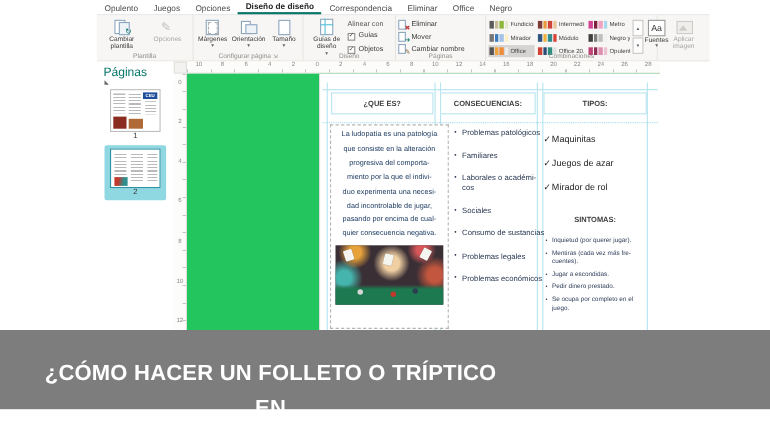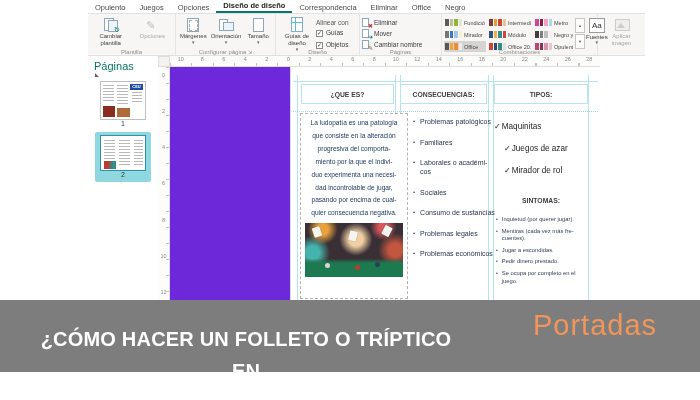--- a/index.html
+++ b/index.html
@@ -67,21 +67,21 @@
           background-image:repeating-linear-gradient(to bottom,#c4c4c4 0 1px,transparent 1px 16px);
           background-size:3px 100%;background-position:right 0;background-repeat:no-repeat;
           display:flex;flex-direction:column;justify-content:space-between;padding:6px 0;box-sizing:border-box;}
   .vruler span{font-size:5.5px;color:#8a8a8a;text-align:center;line-height:5px;}
   .canvascol{width:430px;display:flex;flex-direction:column;}
   .hruler{height:11px;background:#fcfcfb;border-bottom:1px solid #e0deda;box-sizing:border-box;
           background-image:repeating-linear-gradient(to right,#c4c4c4 0 1px,transparent 1px 21.5px);
           background-size:100% 3px;background-position:0 bottom;background-repeat:no-repeat;
           display:flex;align-items:flex-start;}
   .hruler span{flex:1;font-size:5.5px;color:#8a8a8a;text-align:center;line-height:7px;}
-  .pagearea{position:relative;flex:1;background:#6d28d9;overflow:hidden;}
+  .pagearea{position:relative;flex:1;background:#22c55e;overflow:hidden;}
   .page{position:absolute;left:120px;top:0;width:309px;height:234px;background:#fff;border-left:1px solid #dcdcdc;}
   .vg{position:absolute;top:8px;bottom:0;width:1px;background:#b5e4ef;}
   .hgl{position:absolute;left:2px;right:2px;height:1px;background:#b5e4ef;}
   .hgl.dot{background:none;border-top:1px dotted #9fdcea;}
   .hdrbox{position:absolute;top:17px;height:20px;border:1px solid #b8e4ee;box-sizing:border-box;
           display:flex;align-items:center;justify-content:center;font-size:6.8px;font-weight:bold;color:#3d3d3d;background:#fff;}
   .col1box{position:absolute;left:9px;top:46px;width:108px;height:186px;border:1px dashed #b5b5b5;
            box-sizing:border-box;padding:3px 2px;background:#fff;}
   .para{font-size:6.6px;line-height:12.9px;color:#17365d;text-align:center;white-space:pre-line;}
   .photo{width:98px;height:54px;margin:3px auto 0;position:relative;overflow:hidden;
@@ -95,21 +95,21 @@
            #3a2f35;}
   .card{position:absolute;width:8px;height:10px;background:#f4f4f0;border-radius:1px;box-shadow:0 0 1px #0006;}
   .chip{position:absolute;width:5px;height:5px;border-radius:50%;}
   .list2{position:absolute;left:122px;top:50px;width:84px;display:flex;flex-direction:column;gap:11.5px;}
   .li2{display:flex;gap:5px;font-size:7px;line-height:9px;color:#26354f;}
   .li2 .b{font-size:6px;line-height:9px;color:#26354f;}
   .li2 .t{white-space:pre-line;}
   .checks{position:absolute;left:203px;top:55px;width:94px;}
   .ckitem{font-size:8.2px;line-height:9px;color:#1f1f1f;margin-bottom:13px;white-space:nowrap;}
   .ckitem .ck{font-size:8px;margin-right:1px;color:#111;}
-  .ckitem.ind{margin-left:10px;}
+  .ckitem.ind{margin-left:0;}
   .sintomas{position:absolute;left:203px;top:130px;width:94px;text-align:center;font-size:6.8px;font-weight:bold;color:#3d3d3d;}
   .symlist{position:absolute;left:205px;top:149px;width:92px;display:flex;flex-direction:column;gap:4px;}
   .sym{display:flex;gap:4px;font-size:5.8px;line-height:7.6px;color:#33415c;}
   .sym .b{font-size:5px;line-height:7.6px;}
   .sym .t{white-space:pre-line;}
   
   .banner{position:absolute;left:0;top:300px;width:700px;height:72px;background:#7d7d7d;}
   .btitle{position:absolute;left:35px;top:23px;width:422px;text-align:center;color:#fff;
           font-size:20px;font-weight:bold;line-height:1.6;white-space:pre-line;letter-spacing:.2px;}
   .logo{position:absolute;left:495px;top:8px;width:200px;text-align:center;}
@@ -513,16 +513,15 @@
           </div>
         </div>
       </div>
     </div>
   </div>
 
   <div class="banner">
     <div class="btitle">¿CÓMO HACER UN FOLLETO O TRÍPTICO EN
 WORD?</div>
     <div class="logo">
-      <div class="logo-l1">Portadas</div>
     </div>
   </div>
 </div>
 
 </body></html>

